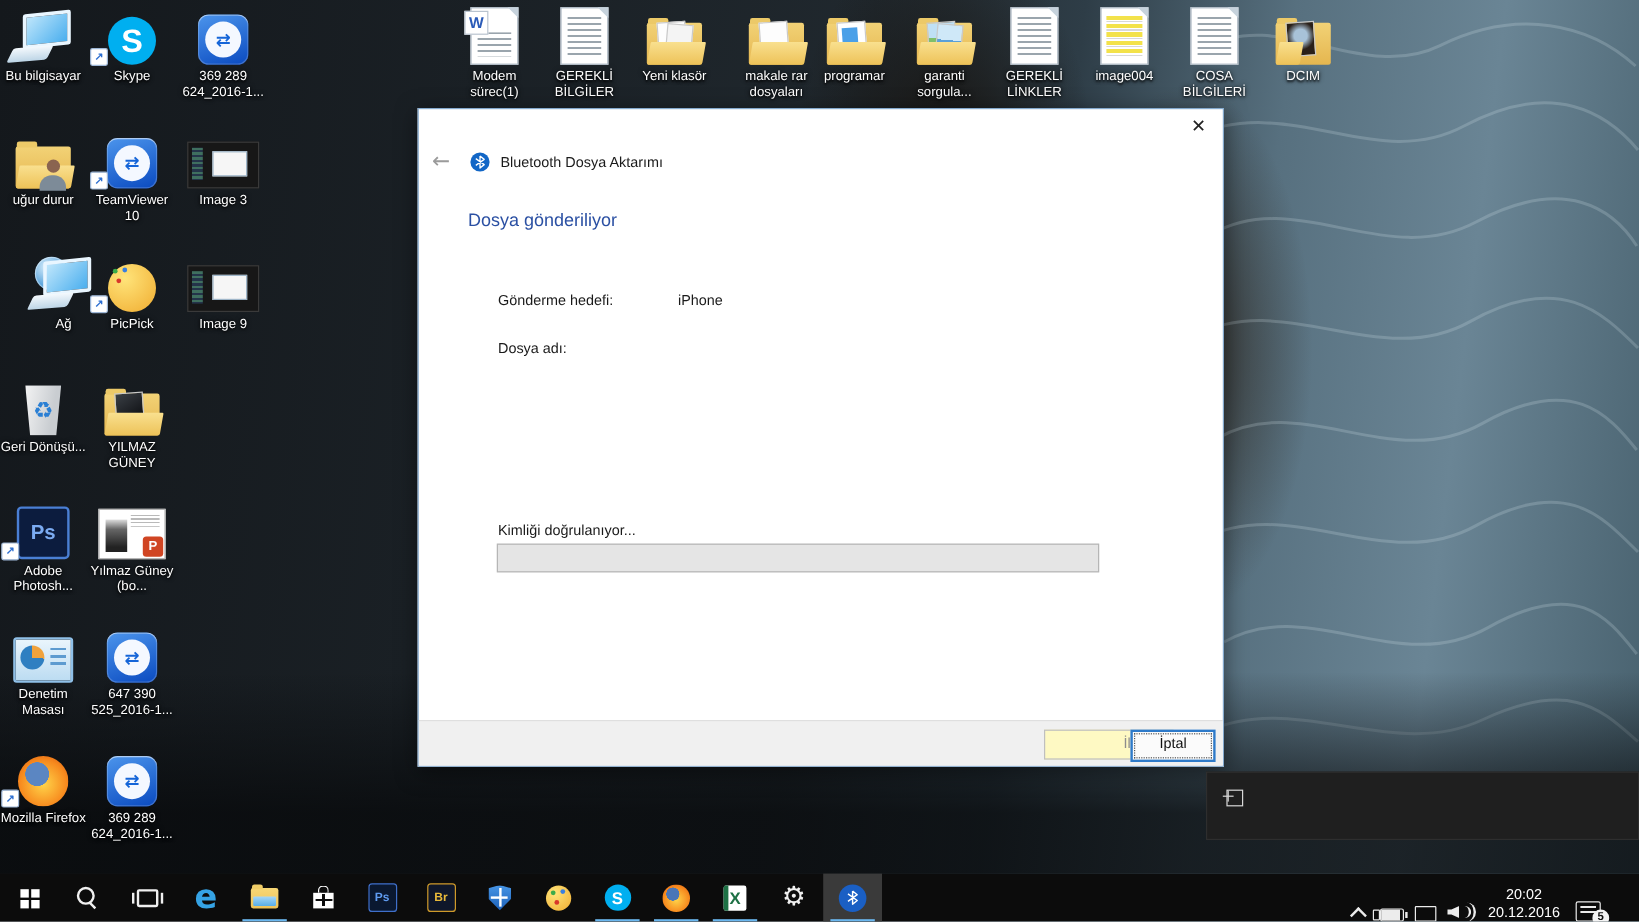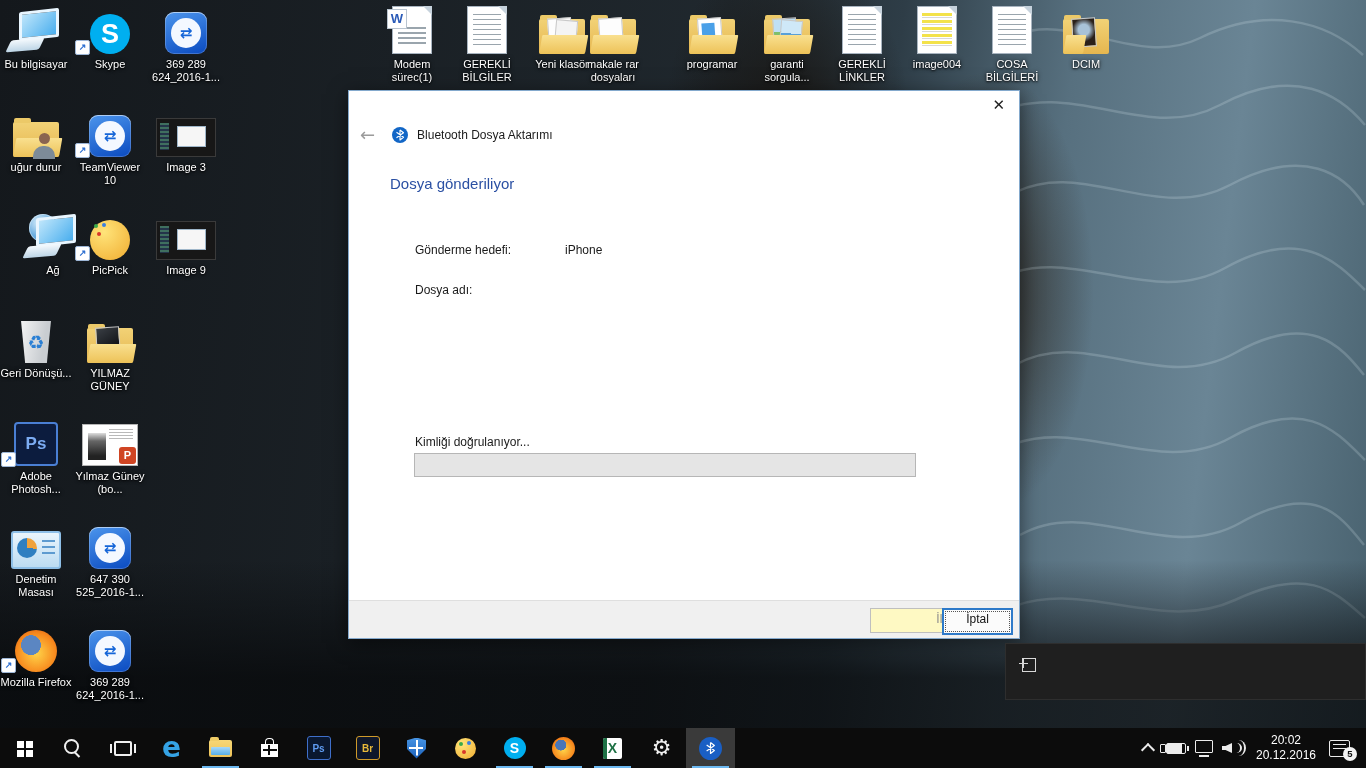--- a/index.html
+++ b/index.html
@@ -160,21 +160,21 @@
     line-height:22px;text-align:center;}
   .ff-s{width:23px;height:23px;border-radius:50%;
     background:radial-gradient(circle at 38% 35%,#4a76b8 0 26%,rgba(0,0,0,0) 27%),
                radial-gradient(circle at 50% 55%,#ffd54a,#f78a1e 62%,#d9520e 100%);}
   .xl{position:relative;width:19px;height:21px;background:#fff;border-radius:2px;color:#1e7145;
     font-weight:bold;font-size:14px;line-height:21px;text-align:center;}
   .xl:before{content:"";position:absolute;left:0;top:0;bottom:0;width:4px;background:#1e7145;border-radius:2px 0 0 2px;}
   .gear{color:#f0f0f0;font-family:"DejaVu Sans",sans-serif;font-size:22px;line-height:22px;}
   .btc{width:23px;height:23px;border-radius:50%;background:#1a5fc4;display:flex;align-items:center;justify-content:center;}
   
-  .tray{margin-left:auto;display:flex;align-items:center;height:100%;padding-right:10px;gap:9px;}
+  .tray{margin-left:auto;display:flex;align-items:flex-end;height:100%;padding-right:26px;gap:9px;}
   .chev{width:8px;height:8px;border-left:2px solid #ececec;border-top:2px solid #ececec;transform:rotate(45deg);margin-top:4px;}
   .batt{position:relative;width:18px;height:9px;border:1.5px solid #ececec;border-radius:2px;
     background:linear-gradient(to right,#ececec 0 86%,transparent 86%);margin-left:4px;}
   .batt:before{content:"";position:absolute;right:-4px;top:2px;width:2px;height:5px;background:#ececec;}
   .batt:after{content:"";position:absolute;left:-7px;top:0px;width:4px;height:7px;border:1.5px solid #ececec;border-radius:1px;background:#0c0c0c;}
   .netic{position:relative;width:16px;height:11px;border:1.5px solid #ececec;border-radius:1px;margin-top:-3px;}
   .netic:after{content:"";position:absolute;left:3px;right:3px;bottom:-5px;height:2px;background:#ececec;}
   .vol{position:relative;width:21px;height:16px;}
   .vol .spk{position:absolute;left:0;top:3px;width:10px;height:10px;background:#ececec;
     clip-path:polygon(0 30%,35% 30%,100% 0,100% 100%,35% 70%,0 70%);}
@@ -383,21 +383,21 @@
 <div class="dicon" style="left:526px;top:4px">
   <div class="ic">
       <div class="fold">
         <span class="paper"></span>
         <span class="paper2"></span>
         <span class="front"></span>
       </div>
     </div>
   <div class="lbl">Yeni klasör</div>
 </div>
-<div class="dicon" style="left:577px;top:4px">
+<div class="dicon" style="left:611px;top:4px">
   <div class="ic">
       <div class="fold">
         <span class="paper"></span>
         <span class="front"></span>
       </div>
     </div>
   <div class="lbl">makale rar dosyaları</div>
 </div>
 <div class="dicon" style="left:676px;top:4px">
   <div class="ic">

